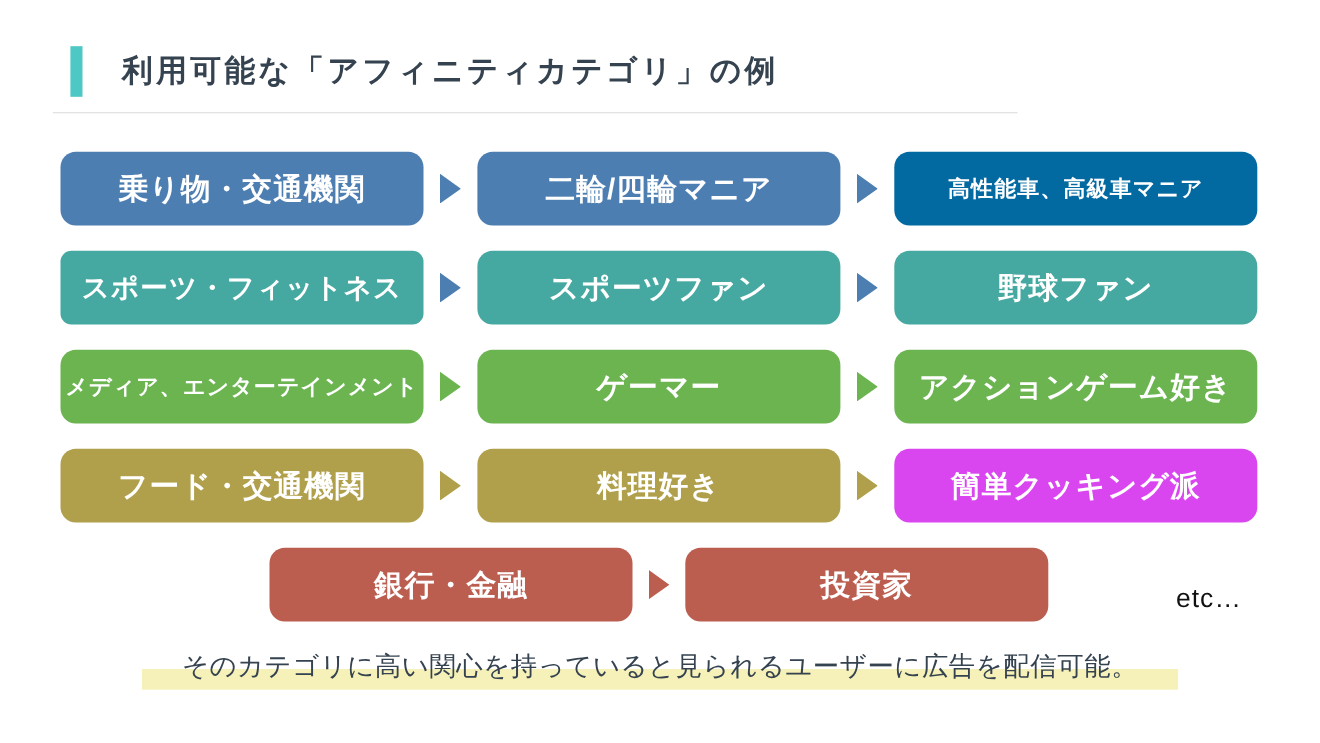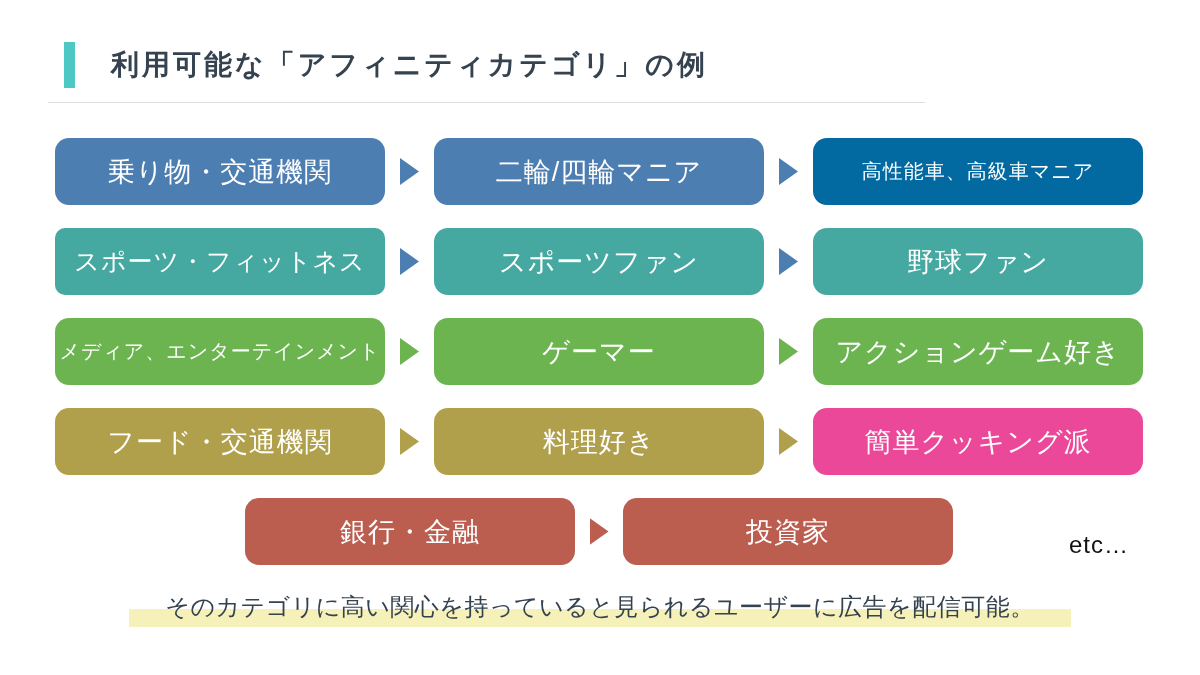--- a/index.html
+++ b/index.html
@@ -53,21 +53,21 @@
     margin-bottom: 23px;
   }
   .cat-box {
     width: 330px;
     height: 67px;
     border-radius: 14px;
     display: flex;
     align-items: center;
     justify-content: center;
     color: #ffffff;
-    font-weight: 400;
+    font-weight: 700;
     letter-spacing: 1px;
     white-space: nowrap;
     text-align: center;
   }
   .fz-lg { font-size: 27px; }
   .fz-md { font-size: 25px; border-radius: 10px; }
   .fz-sm { font-size: 20px; }
   .arrow-wrap {
     flex: 1;
     display: flex;
@@ -157,21 +157,21 @@
       </div>
       <div class="flow-row">
         <div class="cat-box fz-lg" style="background: rgb(177, 160, 75);">フード・交通機関</div>
         <div class="arrow-wrap">
           <div class="arrow-icon" style="background: rgb(177, 160, 75);"></div>
         </div>
         <div class="cat-box fz-lg" style="background: rgb(177, 160, 75);">料理好き</div>
         <div class="arrow-wrap">
           <div class="arrow-icon" style="background: rgb(177, 160, 75);"></div>
         </div>
-        <div class="cat-box fz-lg" style="background: #ec4899;">簡単クッキング派</div>
+        <div class="cat-box fz-lg" style="background: #d946ef;">簡単クッキング派</div>
       </div>
       <div class="flow-row row-last">
         <div class="spacer"></div>
         <div class="cat-box fz-lg" style="background: rgb(187, 94, 80);">銀行・金融</div>
         <div class="arrow-wrap">
           <div class="arrow-icon" style="background: rgb(187, 94, 80);"></div>
         </div>
         <div class="cat-box fz-lg" style="background: rgb(187, 94, 80);">投資家</div>
         <div class="etc-label">etc…</div>
       </div>

